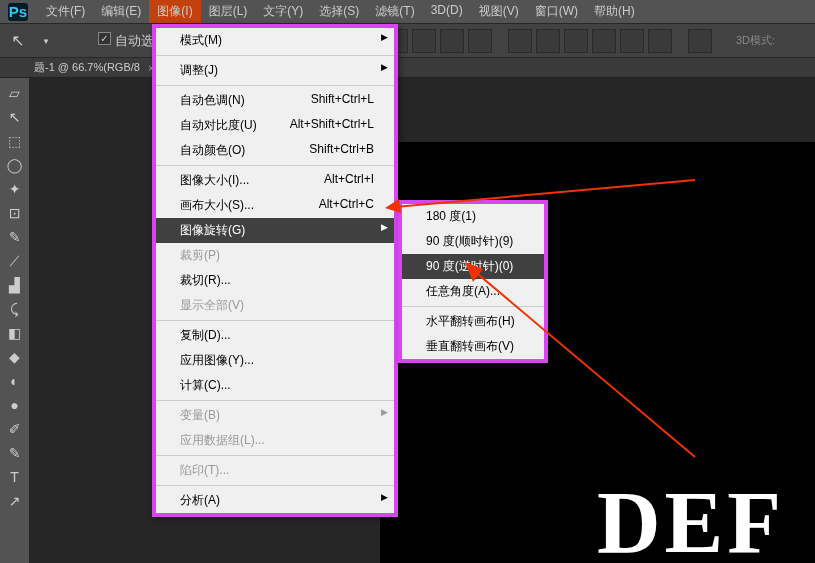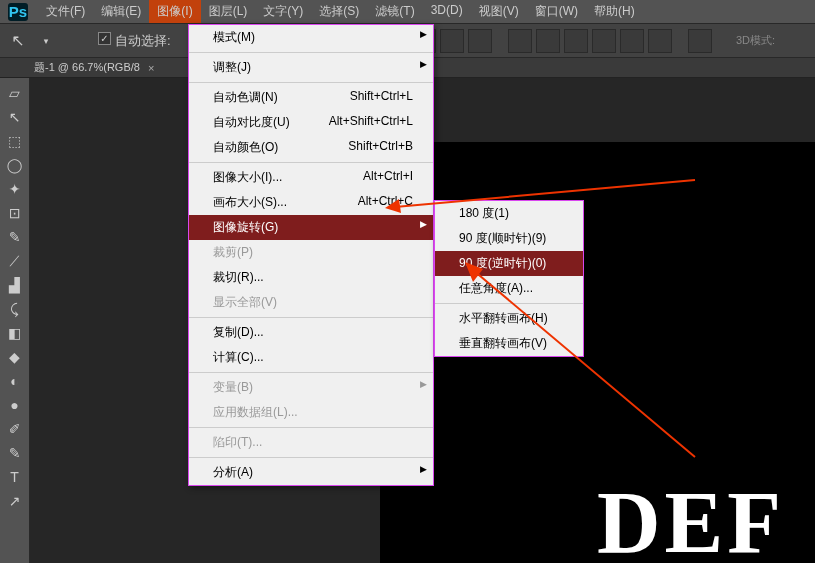--- a/index.html
+++ b/index.html
@@ -18,24 +18,24 @@
 .tb-btn { width: 24px; height: 24px; background: #3a3a3a; border: 1px solid #2a2a2a; }
 .tb-btn.gap { margin-left: 12px; }
 .mode3d { color: #888; font-size: 11px; margin-left: 20px; }
 .doctab { height: 20px; background: #3a3a3a; padding-left: 34px; color: #ccc; font-size: 11px; display: flex; align-items: center; border-bottom: 1px solid #222; }
 .tab-x { margin-left: 8px; color: #aaa; }
 .toolpanel { position: absolute; left: 0; top: 78px; width: 30px; bottom: 0; background: #535353; border-right: 1px solid #282828; display: flex; flex-direction: column; align-items: center; padding-top: 4px; gap: 2px; }
 .tool { width: 24px; height: 22px; display: flex; align-items: center; justify-content: center; color: #ccc; font-size: 14px; }
 .canvas-area { position: absolute; left: 30px; top: 78px; right: 0; bottom: 0; background: #262626; }
 .canvas { position: absolute; left: 350px; top: 64px; right: 0; bottom: 0; background: #000; }
 .big-text { position: absolute; right: 30px; top: 330px; color: #fff; font-family: "Times New Roman", serif; font-weight: bold; font-size: 88px; letter-spacing: 4px; }
-.dropdown { position: absolute; background: #f0f0f0; border: 1px solid #d946ef; box-shadow: 2px 2px 6px rgba(0,0,0,0.4); font-size: 12px; margin-left: 36px; }
+.dropdown { position: absolute; background: #f0f0f0; border: 4px solid #d946ef; box-shadow: 2px 2px 6px rgba(0,0,0,0.4); font-size: 12px; }
 .dd-main { left: 152px; top: 24px; width: 246px; }
 .dd-row { display: flex; justify-content: space-between; padding: 4px 20px 4px 24px; color: #000; position: relative; }
-.dd-row.hl { background: #7f1d1d; color: #fff; }
+.dd-row.hl { background: #404040; color: #fff; }
 .dd-row.disabled { color: #999; }
 .dd-row .arrow { position: absolute; right: 6px; }
 .dd-sep { height: 1px; background: #ccc; margin: 2px 0; }
 .dd-sub { left: 398px; top: 200px; width: 150px; }
 .red-arrow { position: absolute; pointer-events: none; }
 </style>
 </head>
 <body>
 
 <div class="menubar">
@@ -155,20 +155,23 @@
       <span>裁切(R)...</span>
     </div>
     <div class="dd-row disabled">
       <span>显示全部(V)</span>
     </div>
     <div class="dd-sep"></div>
     <div class="dd-row">
       <span>复制(D)...</span>
     </div>
     <div class="dd-row">
+      <span>应用图像(Y)...</span>
+    </div>
+    <div class="dd-row">
       <span>计算(C)...</span>
     </div>
     <div class="dd-sep"></div>
     <div class="dd-row disabled">
       <span>变量(B)</span>
       <span class="arrow" style="font-size: 9px;">▶</span>
     </div>
     <div class="dd-row disabled">
       <span>应用数据组(L)...</span>
     </div>

